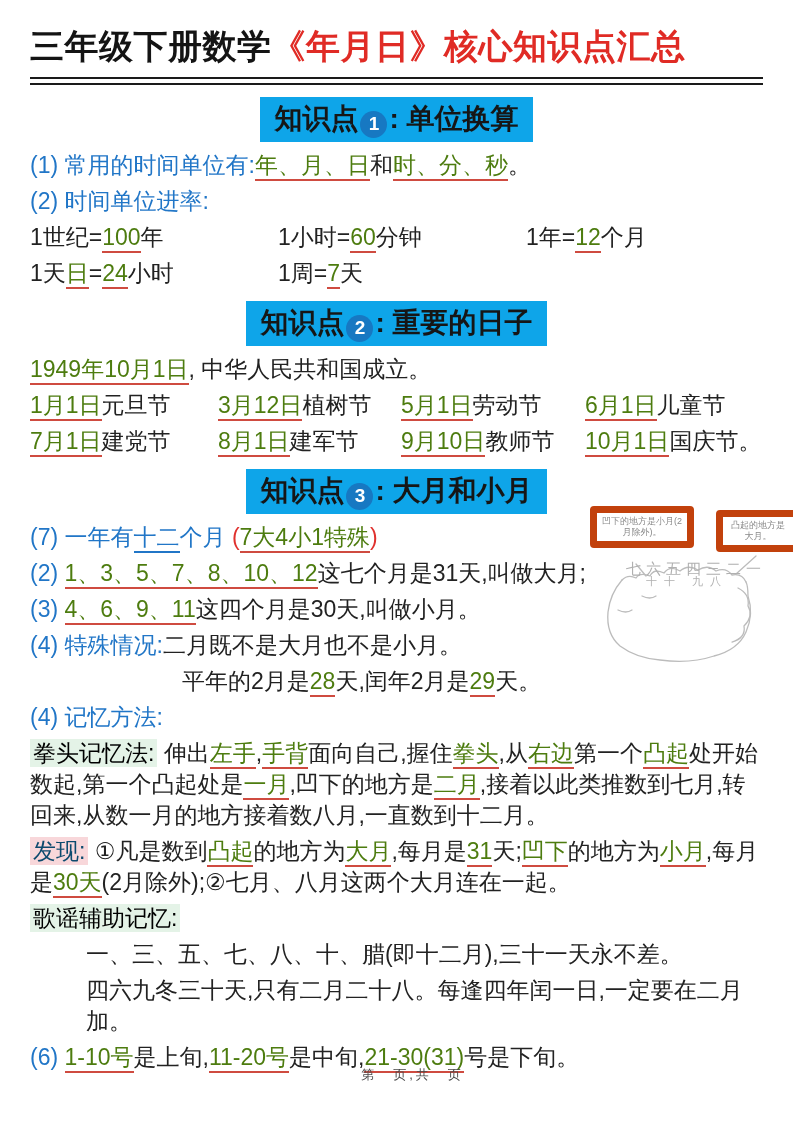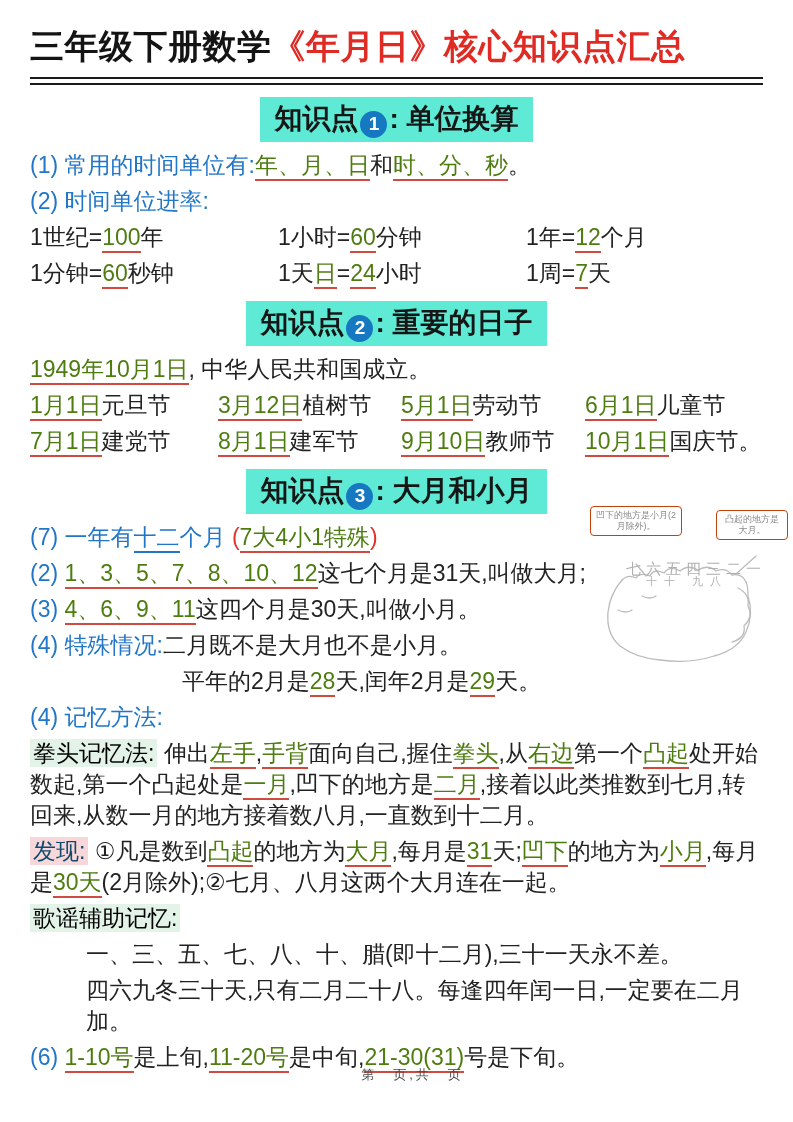--- a/index.html
+++ b/index.html
@@ -10,21 +10,21 @@
   .page{
     position:relative;width:793px;height:1122px;background:#ffffff;
     box-sizing:border-box;padding:24px 30px 0 30px;overflow:hidden;
   }
   
   .title{font-size:34px;font-weight:bold;white-space:nowrap;color:#141414;letter-spacing:.5px;}
   .title .red{color:#e02b25;}
   .title-rule{margin-top:7px;height:4px;border-top:2px solid #1a1a1a;border-bottom:2px solid #1a1a1a;}
   
   .kp-wrap{text-align:center;margin:12px 0 8px 0;}
-  .kp{display:inline-block;background:#5eead4;color:#161616;font-size:28px;font-weight:bold;
+  .kp{display:inline-block;background:#0ea5e9;color:#161616;font-size:28px;font-weight:bold;
       padding:3px 14px 4px 14px;}
   .circ{display:inline-flex;width:27px;height:27px;border-radius:50%;background:#1778c2;color:#fff;
         font-size:19px;align-items:center;justify-content:center;vertical-align:-2px;margin:0 2px;font-weight:bold;}
   
   .line{font-size:23px;line-height:31px;margin:5px 0;color:#222;}
   .seg-k{color:#222;}
   .seg-b{color:#2176c7;}
   .seg-r{color:#e0312e;}
   .seg-ru{color:#4d7c0f;border-bottom:2px solid #cf4b40;padding-bottom:1px;}
   .seg-bu{color:#2176c7;border-bottom:2px solid #2176c7;padding-bottom:1px;}
@@ -37,21 +37,21 @@
   .date-row{display:flex;}
   .date-cell{width:188px;}
   .date-cell:nth-child(2){width:183px;}
   .date-cell:nth-child(3){width:184px;}
   .date-cell:last-child{width:auto;}
   .narrow{width:562px;}
   .indent150{padding-left:152px;}
   .indent56{padding-left:56px;}
   
   .fist{position:absolute;left:588px;top:498px;width:202px;height:170px;}
-  .bubble{position:absolute;border:1px solid #c2410c;border-radius:4px;color:#8a8a8a;
+  .bubble{position:absolute;border:7px solid #c2410c;border-radius:4px;color:#8a8a8a;
           font-size:9px;line-height:11px;padding:3px 4px;background:#fff;text-align:center;}
   .bubble-left{left:2px;top:8px;width:82px;}
   .bubble-right{left:128px;top:12px;width:62px;}
   .knuckles{position:absolute;color:#b0b0b0;white-space:nowrap;}
   .kn1{left:38px;top:62px;font-size:15px;letter-spacing:5px;}
   .kn2{left:58px;top:76px;font-size:11px;letter-spacing:7px;}
   .hand-svg{position:absolute;left:10px;top:52px;}
   
   .footer{position:absolute;left:0;top:1066px;width:100%;text-align:center;
           font-size:13px;color:#4a4a4a;letter-spacing:3px;margin-left:16px;}
@@ -68,21 +68,20 @@
     <div class="kp"><span>知识点</span><span class="circ">1</span><span>:  单位换算</span></div>
   </div>
   <div class="line"><span class="seg-b">(1) 常用的时间单位有:</span><span class="seg-ru">年、月、日</span><span class="seg-k">和</span><span class="seg-ru">时、分、秒</span><span class="seg-k">。</span></div>
   <div class="line"><span class="seg-b">(2) 时间单位进率:</span></div>
   <div class="conv-row line">
     <div class="conv-cell"><span class="seg-k">1世纪=</span><span class="seg-ru">100</span><span class="seg-k">年</span></div>
     <div class="conv-cell"><span class="seg-k">1小时=</span><span class="seg-ru">60</span><span class="seg-k">分钟</span></div>
     <div class="conv-cell"><span class="seg-k">1年=</span><span class="seg-ru">12</span><span class="seg-k">个月</span></div>
   </div>
   <div class="conv-row line">
-    <div class="conv-cell"><span class="seg-k">1分钟=</span><span class="seg-ru">60</span><span class="seg-k">秒钟</span></div>
     <div class="conv-cell"><span class="seg-k">1天</span><span class="seg-ru">日</span><span class="seg-k">=</span><span class="seg-ru">24</span><span class="seg-k">小时</span></div>
     <div class="conv-cell"><span class="seg-k">1周=</span><span class="seg-ru">7</span><span class="seg-k">天</span></div>
   </div>
 
   <div class="kp-wrap">
     <div class="kp"><span>知识点</span><span class="circ">2</span><span>:  重要的日子</span></div>
   </div>
   <div class="line"><span class="seg-ru">1949年10月1日</span><span class="seg-k">, 中华人民共和国成立。</span></div>
   <div class="date-row line">
     <div class="date-cell"><span class="seg-ru">1月1日</span><span class="seg-k">元旦节</span></div>

